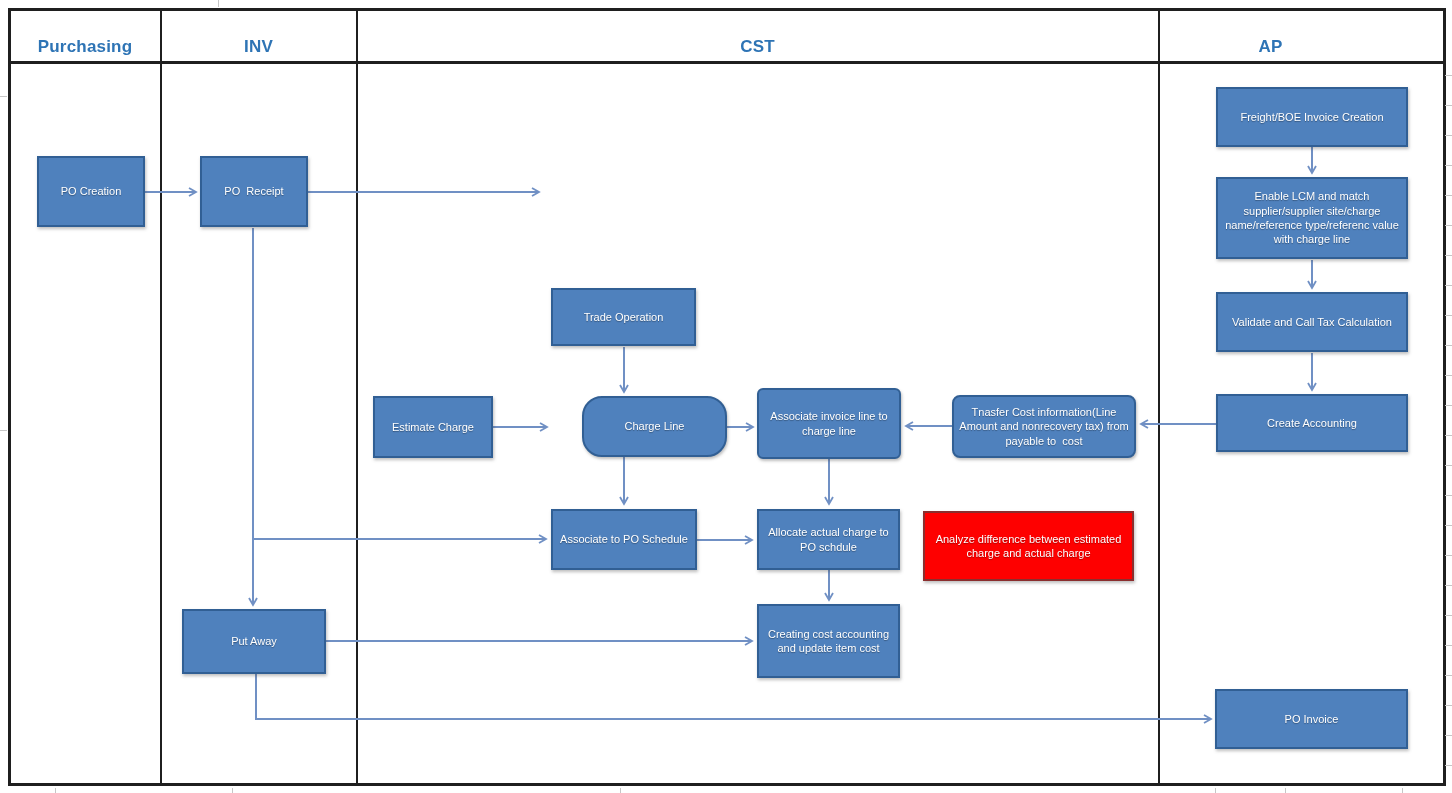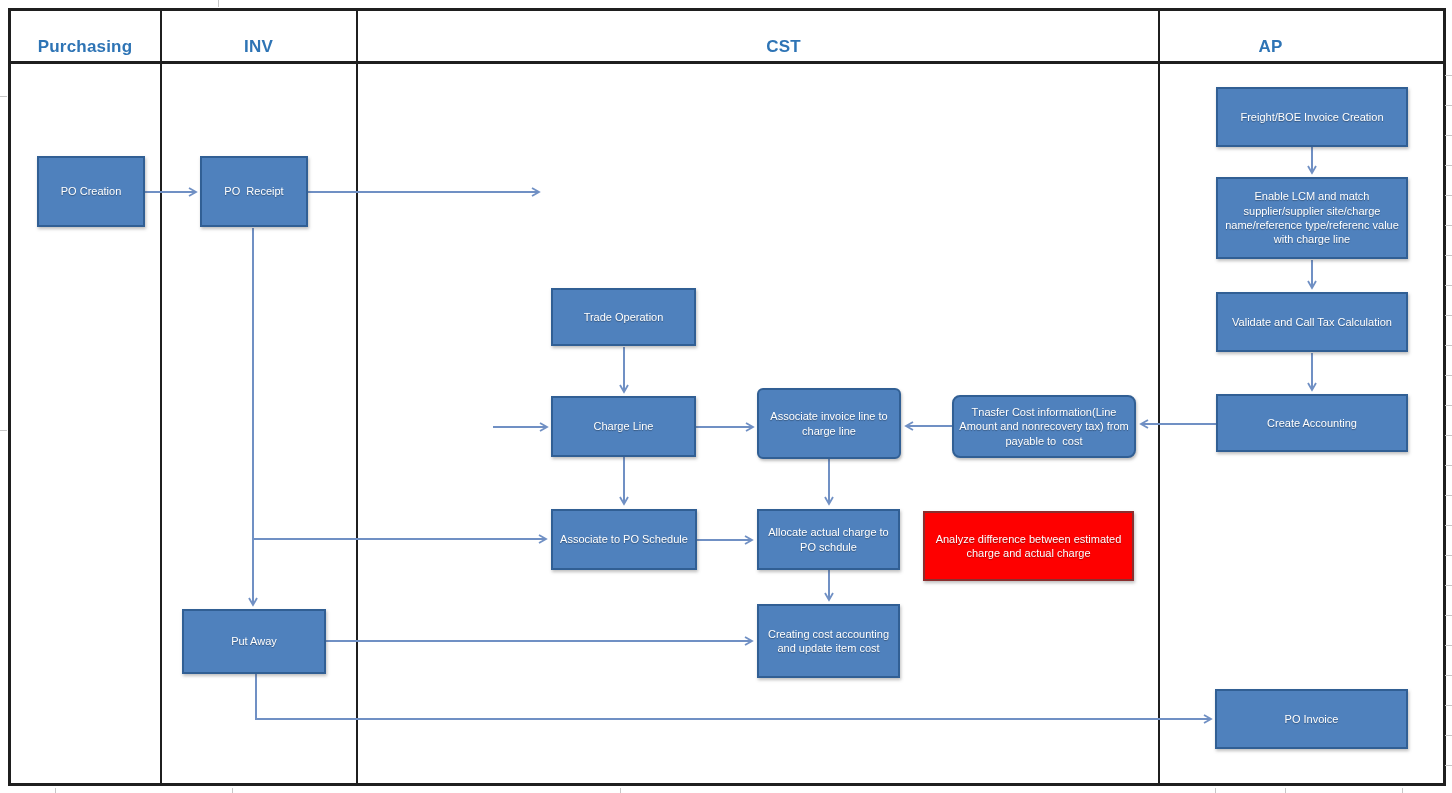--- a/index.html
+++ b/index.html
@@ -46,21 +46,21 @@
 <div class="canvas">
 
   <div class="outer-frame"></div>
   <div class="header-line"></div>
   <div class="lane-divider" style="left:160px;"></div>
   <div class="lane-divider" style="left:356px;"></div>
   <div class="lane-divider" style="left:1158px;"></div>
 
   <div class="lane-title" style="left:10px;width:150px;">Purchasing</div>
   <div class="lane-title" style="left:161px;width:195px;">INV</div>
-  <div class="lane-title" style="left:357px;width:801px;padding-left:26px;">CST</div>
+  <div class="lane-title" style="left:357px;width:801px;">CST</div>
   <div class="lane-title" style="left:1091px;width:287px;padding-left:36px;">AP</div>
 
   <svg class="arrow-layer" width="1452" height="793" viewBox="0 0 1452 793">
     <defs>
       <marker id="arw" markerUnits="userSpaceOnUse" markerWidth="12" markerHeight="12" refX="9" refY="6" orient="auto">
         <path d="M2,2 L9,6 L2,10"></path>
       </marker>
     </defs>
     <path class="flow-line" d="M144,192 L196,192" marker-end="url(#arw)"></path>
     <path class="flow-line" d="M308,192 L539,192" marker-end="url(#arw)"></path>
@@ -84,21 +84,24 @@
 
   <div class="node" style="left:37px;top:156px;width:108px;height:71px;">
     <span class="node-label">PO Creation</span>
   </div>
   <div class="node" style="left:200px;top:156px;width:108px;height:71px;">
     <span class="node-label">PO  Receipt</span>
   </div>
   <div class="node" style="left:551px;top:288px;width:145px;height:58px;">
     <span class="node-label">Trade Operation</span>
   </div>
-  <div class="node" style="left:551px;top:396px;width:145px;height:61px;">
+  <div class="node" style="left:373px;top:396px;width:120px;height:62px;">
+    <span class="node-label">Estimate Charge</span>
+  </div>
+  <div class="node" style="left:582px;top:396px;width:145px;height:61px;border-radius:20px;">
     <span class="node-label">Charge Line</span>
   </div>
   <div class="node" style="left:757px;top:388px;width:144px;height:71px;border-radius:6px;">
     <span class="node-label">Associate invoice line to charge line</span>
   </div>
   <div class="node" style="left:952px;top:395px;width:184px;height:63px;border-radius:8px;">
     <span class="node-label">Tnasfer Cost information(Line Amount and nonrecovery tax) from payable to  cost</span>
   </div>
   <div class="node" style="left:551px;top:509px;width:146px;height:61px;">
     <span class="node-label">Associate to PO Schedule</span>

